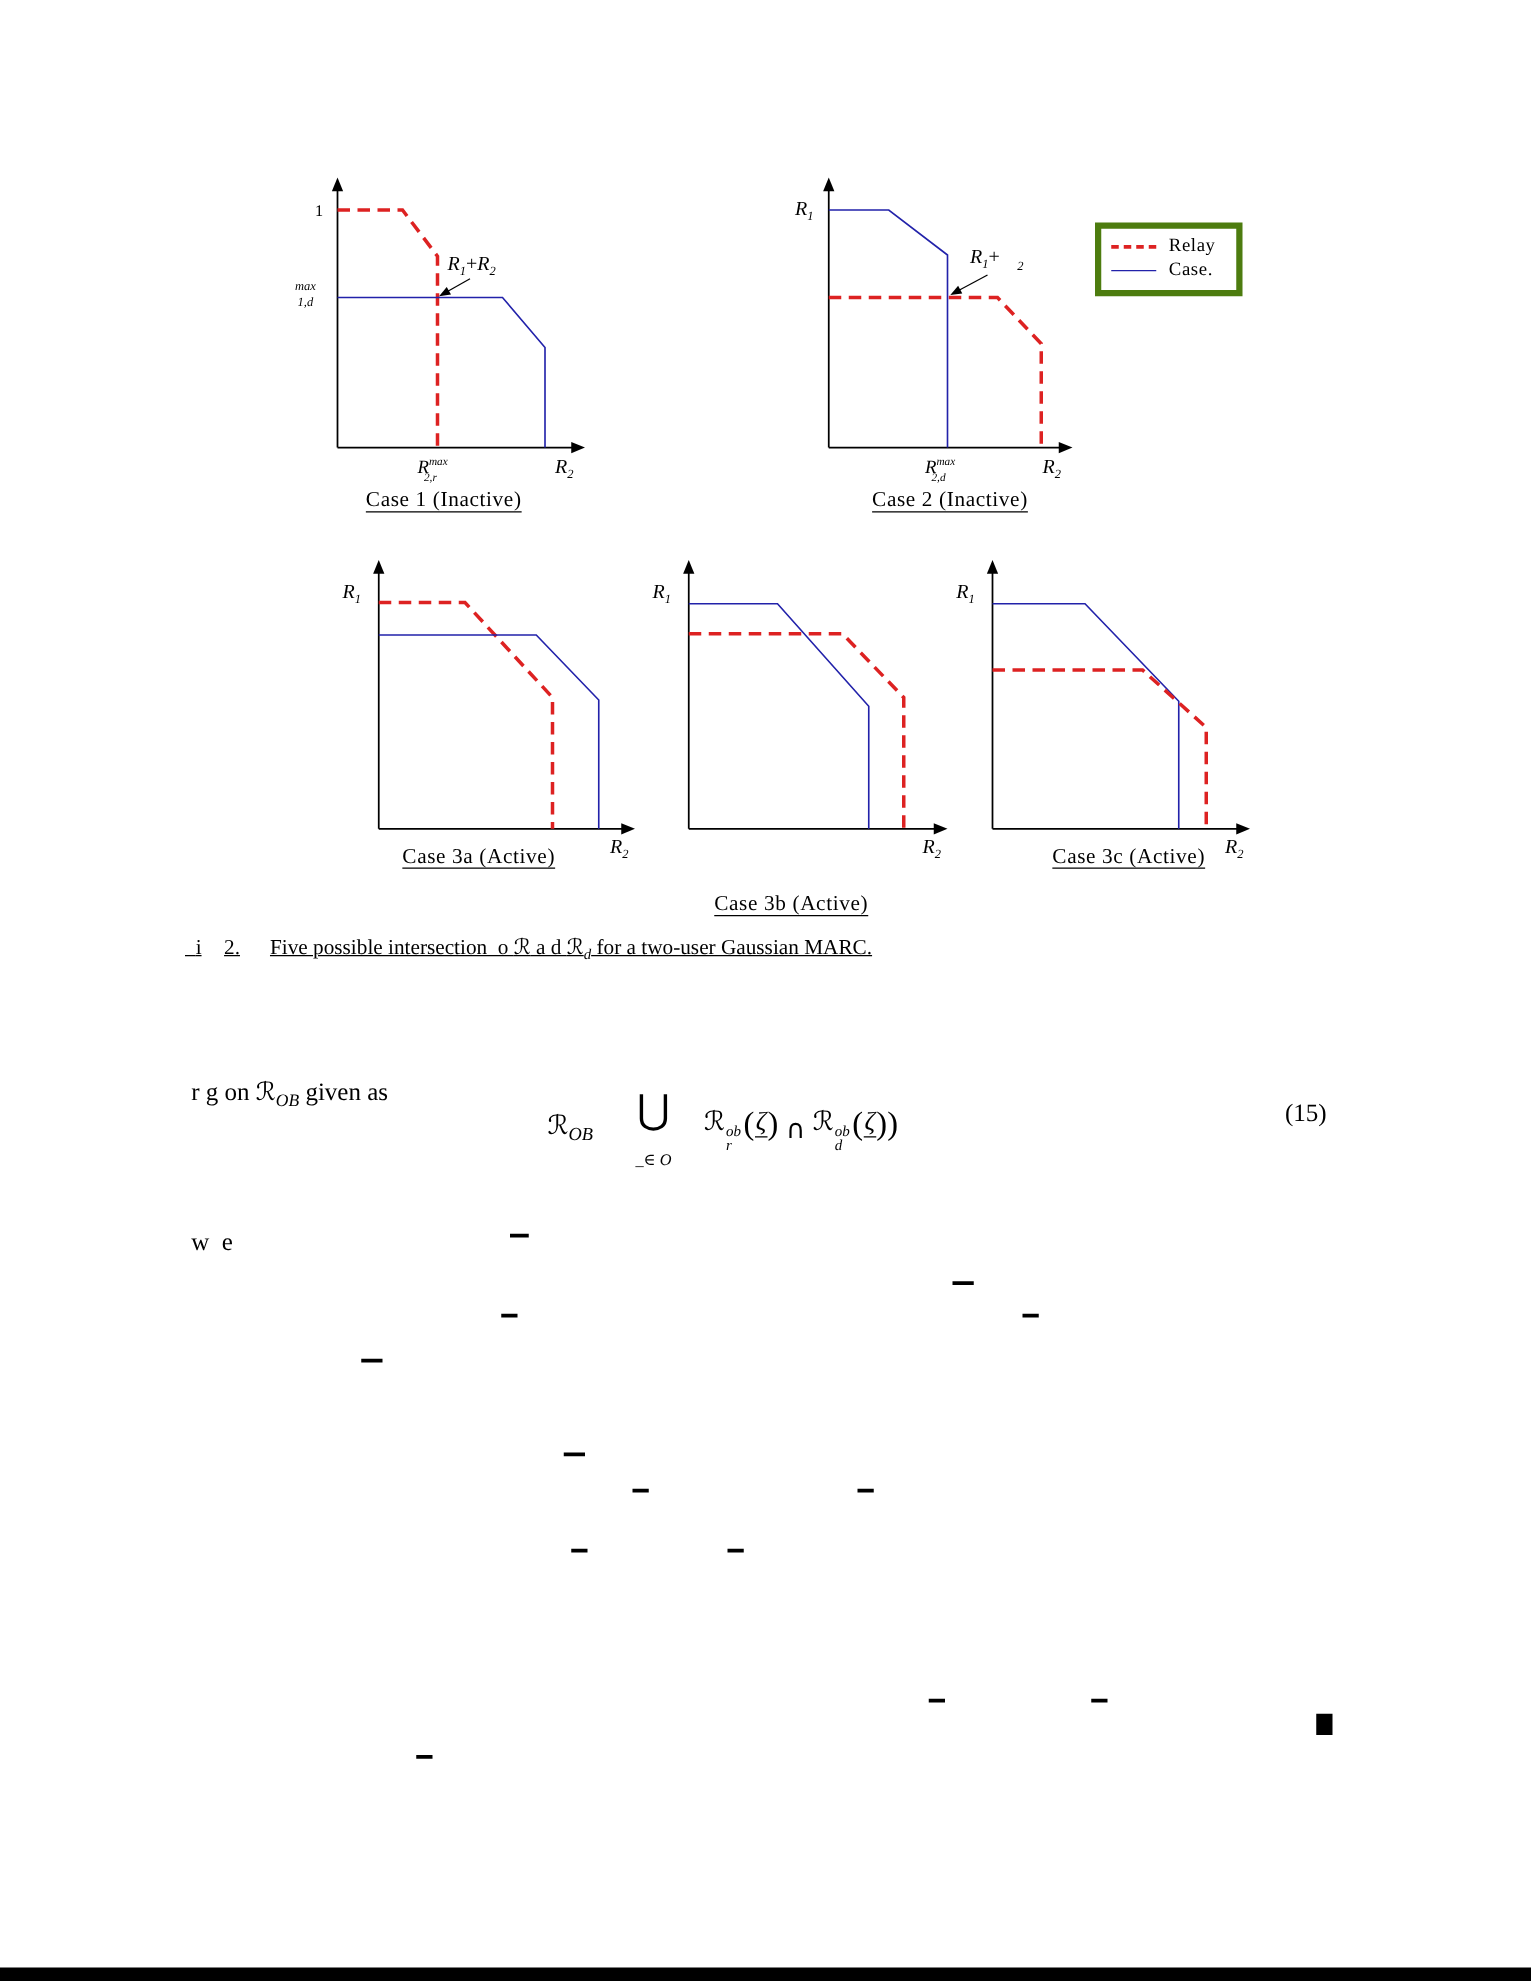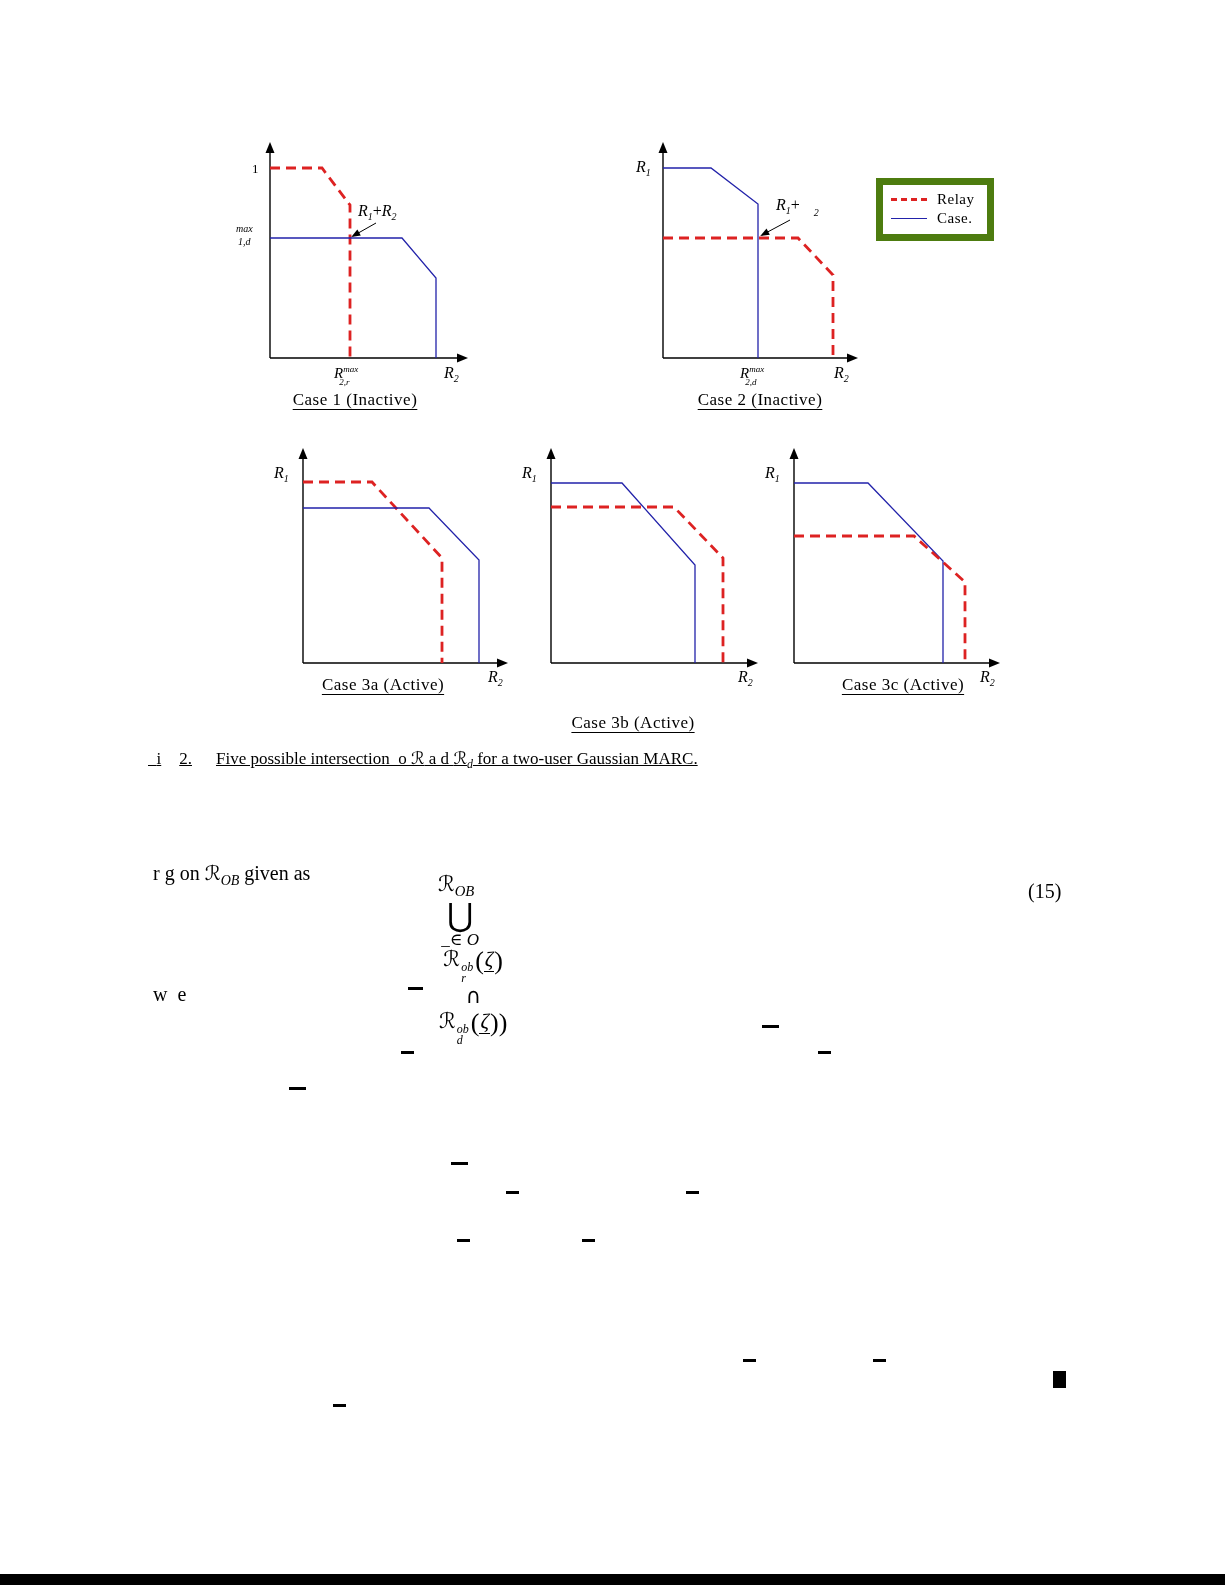--- a/index.html
+++ b/index.html
@@ -12,47 +12,47 @@
   .abs{position:absolute;}
   svg{position:absolute;overflow:visible;}
   
   .plot-caption{
     position:absolute;text-align:center;font-size:17px;letter-spacing:.5px;
     text-decoration:underline;text-underline-offset:4px;
   }
   
   .legend{
     position:absolute;left:876px;top:178px;width:118px;
-    border:7px solid #4d7c0f;padding:5px 8px 6px 8px;box-sizing:border-box;
+    border:5px solid #4d7c0f;padding:5px 8px 6px 8px;box-sizing:border-box;
     font-size:15px;letter-spacing:.5px;text-align:center;
   }
   .legend-row{display:flex;align-items:center;gap:10px;height:19px;}
   .legend-line{display:inline-block;width:36px;height:0;}
   .legend-line.dashed{border-top:3px dashed #dd2222;}
   .legend-line.solid{border-top:1.5px solid #2222aa;}
   
   .fig-caption{
     position:absolute;left:148px;top:728px;font-size:17px;white-space:pre;text-decoration:underline;
   }
   .fig-caption .gap1{margin-right:18px;}
   .fig-caption .gap2{margin-right:24px;}
   .scriptR{font-family:"DejaVu Serif","DejaVu Sans",serif;font-style:italic;}
   .it{font-style:italic;}
   sub.msub{font-size:70%;font-style:italic;}
   
   .para-line{position:absolute;font-size:20px;white-space:pre;}
   
   .equation{
     position:absolute;left:438px;top:872px;font-size:21px;
-    display:flex;align-items:center;white-space:pre;flex-direction:column;
+    display:flex;align-items:center;white-space:pre;
   }
   .eq-lhs{margin-right:34px;}
   .bigop{display:inline-flex;flex-direction:column;align-items:center;margin-right:26px;}
   .bigop-sym{font-family:"DejaVu Sans",sans-serif;font-size:32px;line-height:30px;}
-  .bigop-sub{font-size:17px;line-height:13px;margin-top:3px;white-space:pre;}
+  .bigop-sub{font-size:13px;line-height:13px;margin-top:19px;white-space:pre;}
   .supsub{display:inline-flex;flex-direction:column;font-size:12px;line-height:11px;
           vertical-align:-5px;font-style:italic;margin:0 2px 0 1px;}
   .paren{font-size:26px;vertical-align:-3px;font-weight:400;}
   .zeta{font-style:italic;border-bottom:1.6px solid #000;padding:0 1px;}
   .cap-op{font-family:"DejaVu Sans",sans-serif;margin:0 6px;}
   .eq-tag{position:absolute;left:1028px;top:880px;font-size:20px;}
   
   .frag-dash{position:absolute;height:3px;background:#000;}
   .qed{position:absolute;background:#000;}
   .bottom-bar{position:absolute;left:0;width:1225px;}

